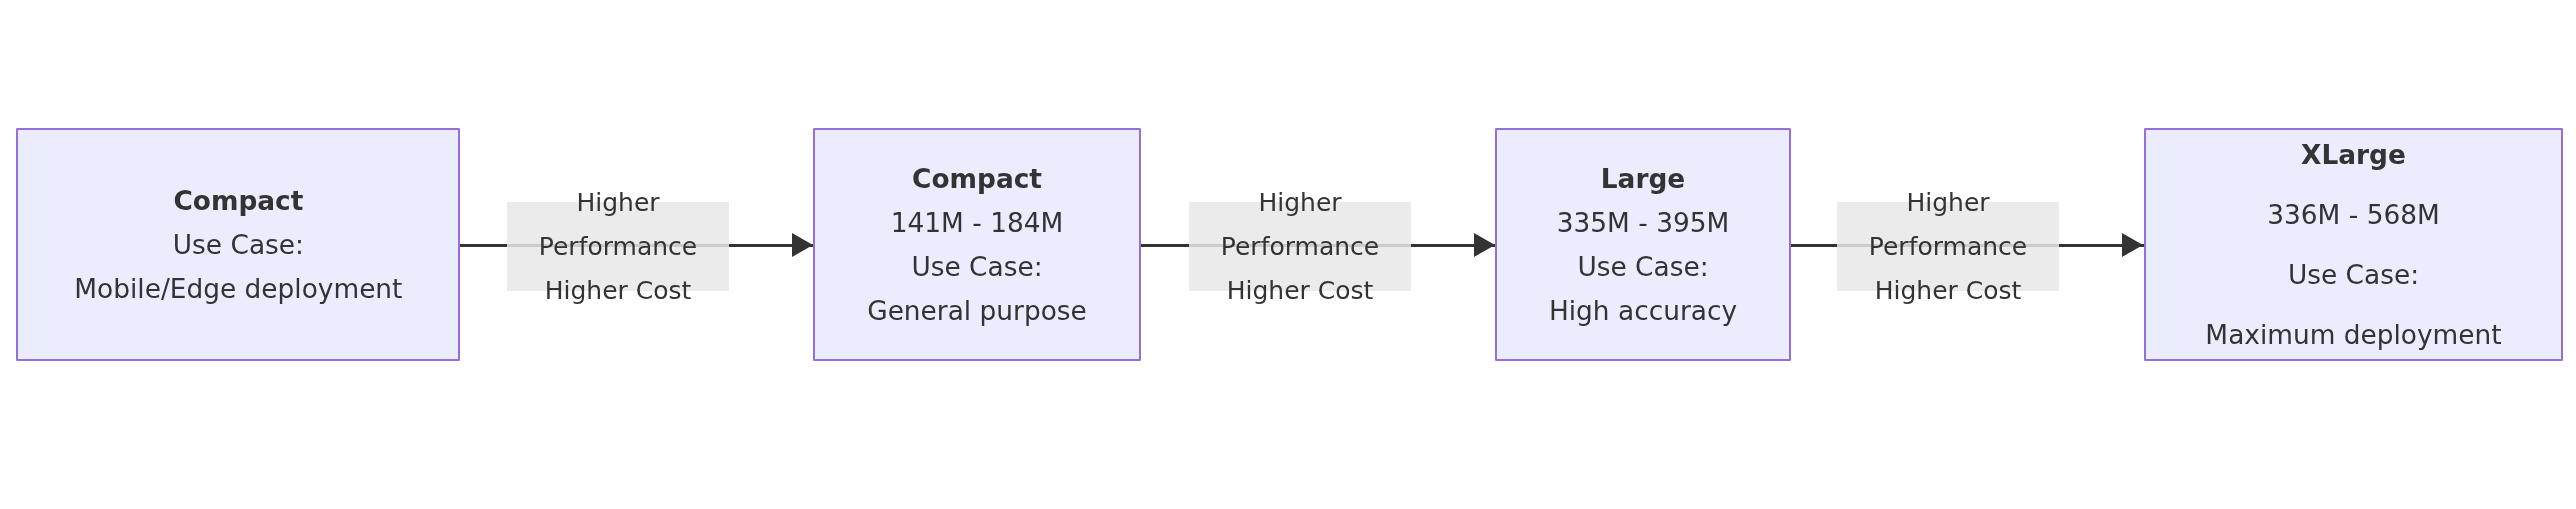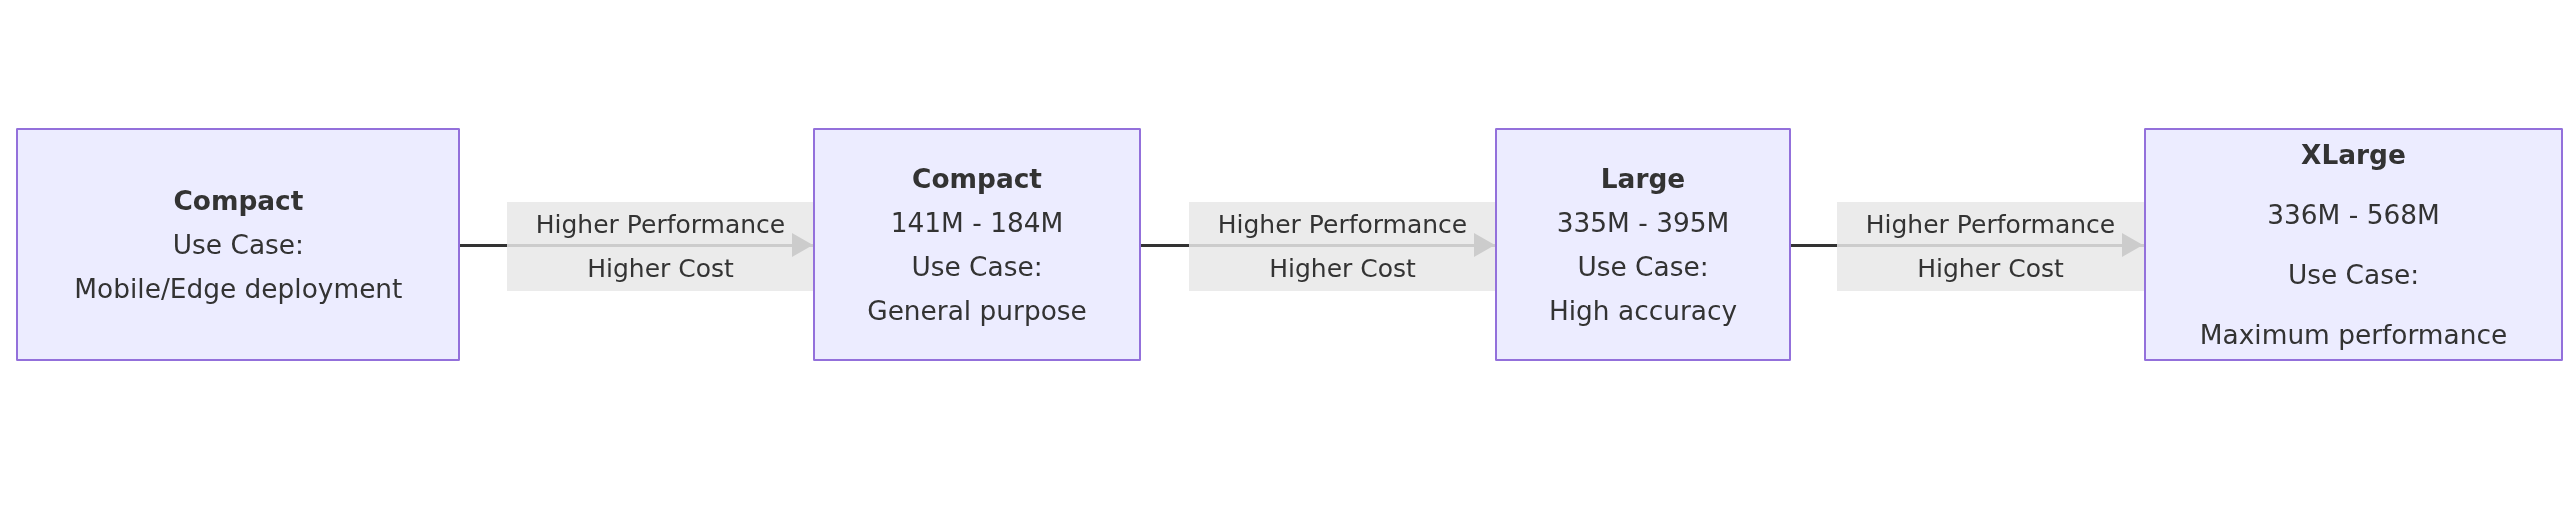--- a/index.html
+++ b/index.html
@@ -66,21 +66,21 @@
     border-left: 21.4px solid #333333;
     z-index: 1;
   }
   #arrow-head-0 { left: 792px; }
   #arrow-head-1 { left: 1474px; }
   #arrow-head-2 { left: 2122px; }
 
   .edge-label {
     position: absolute;
     top: 202px;
-    width: 307px;
+    width: 222px;
     height: 89px;
     background: rgba(232, 232, 232, 0.85);
     display: flex;
     flex-direction: column;
     justify-content: center;
     align-items: center;
     text-align: center;
     color: #333333;
     font-size: 25px;
     line-height: 44px;
@@ -133,17 +133,17 @@
   <div class="arrow-head" id="arrow-head-2"></div>
   <div class="edge-label" id="edge-label-2">
     <div>Higher Performance</div>
     <div>Higher Cost</div>
   </div>
 
   <div class="node" id="node-3">
     <div class="node-title">XLarge</div>
     <div class="node-line">336M - 568M</div>
     <div class="node-line">Use Case:</div>
-    <div class="node-line">Maximum performance</div>
+    <div class="node-line">Maximum deployment</div>
   </div>
 
 </div>
 
 
 </body></html>

